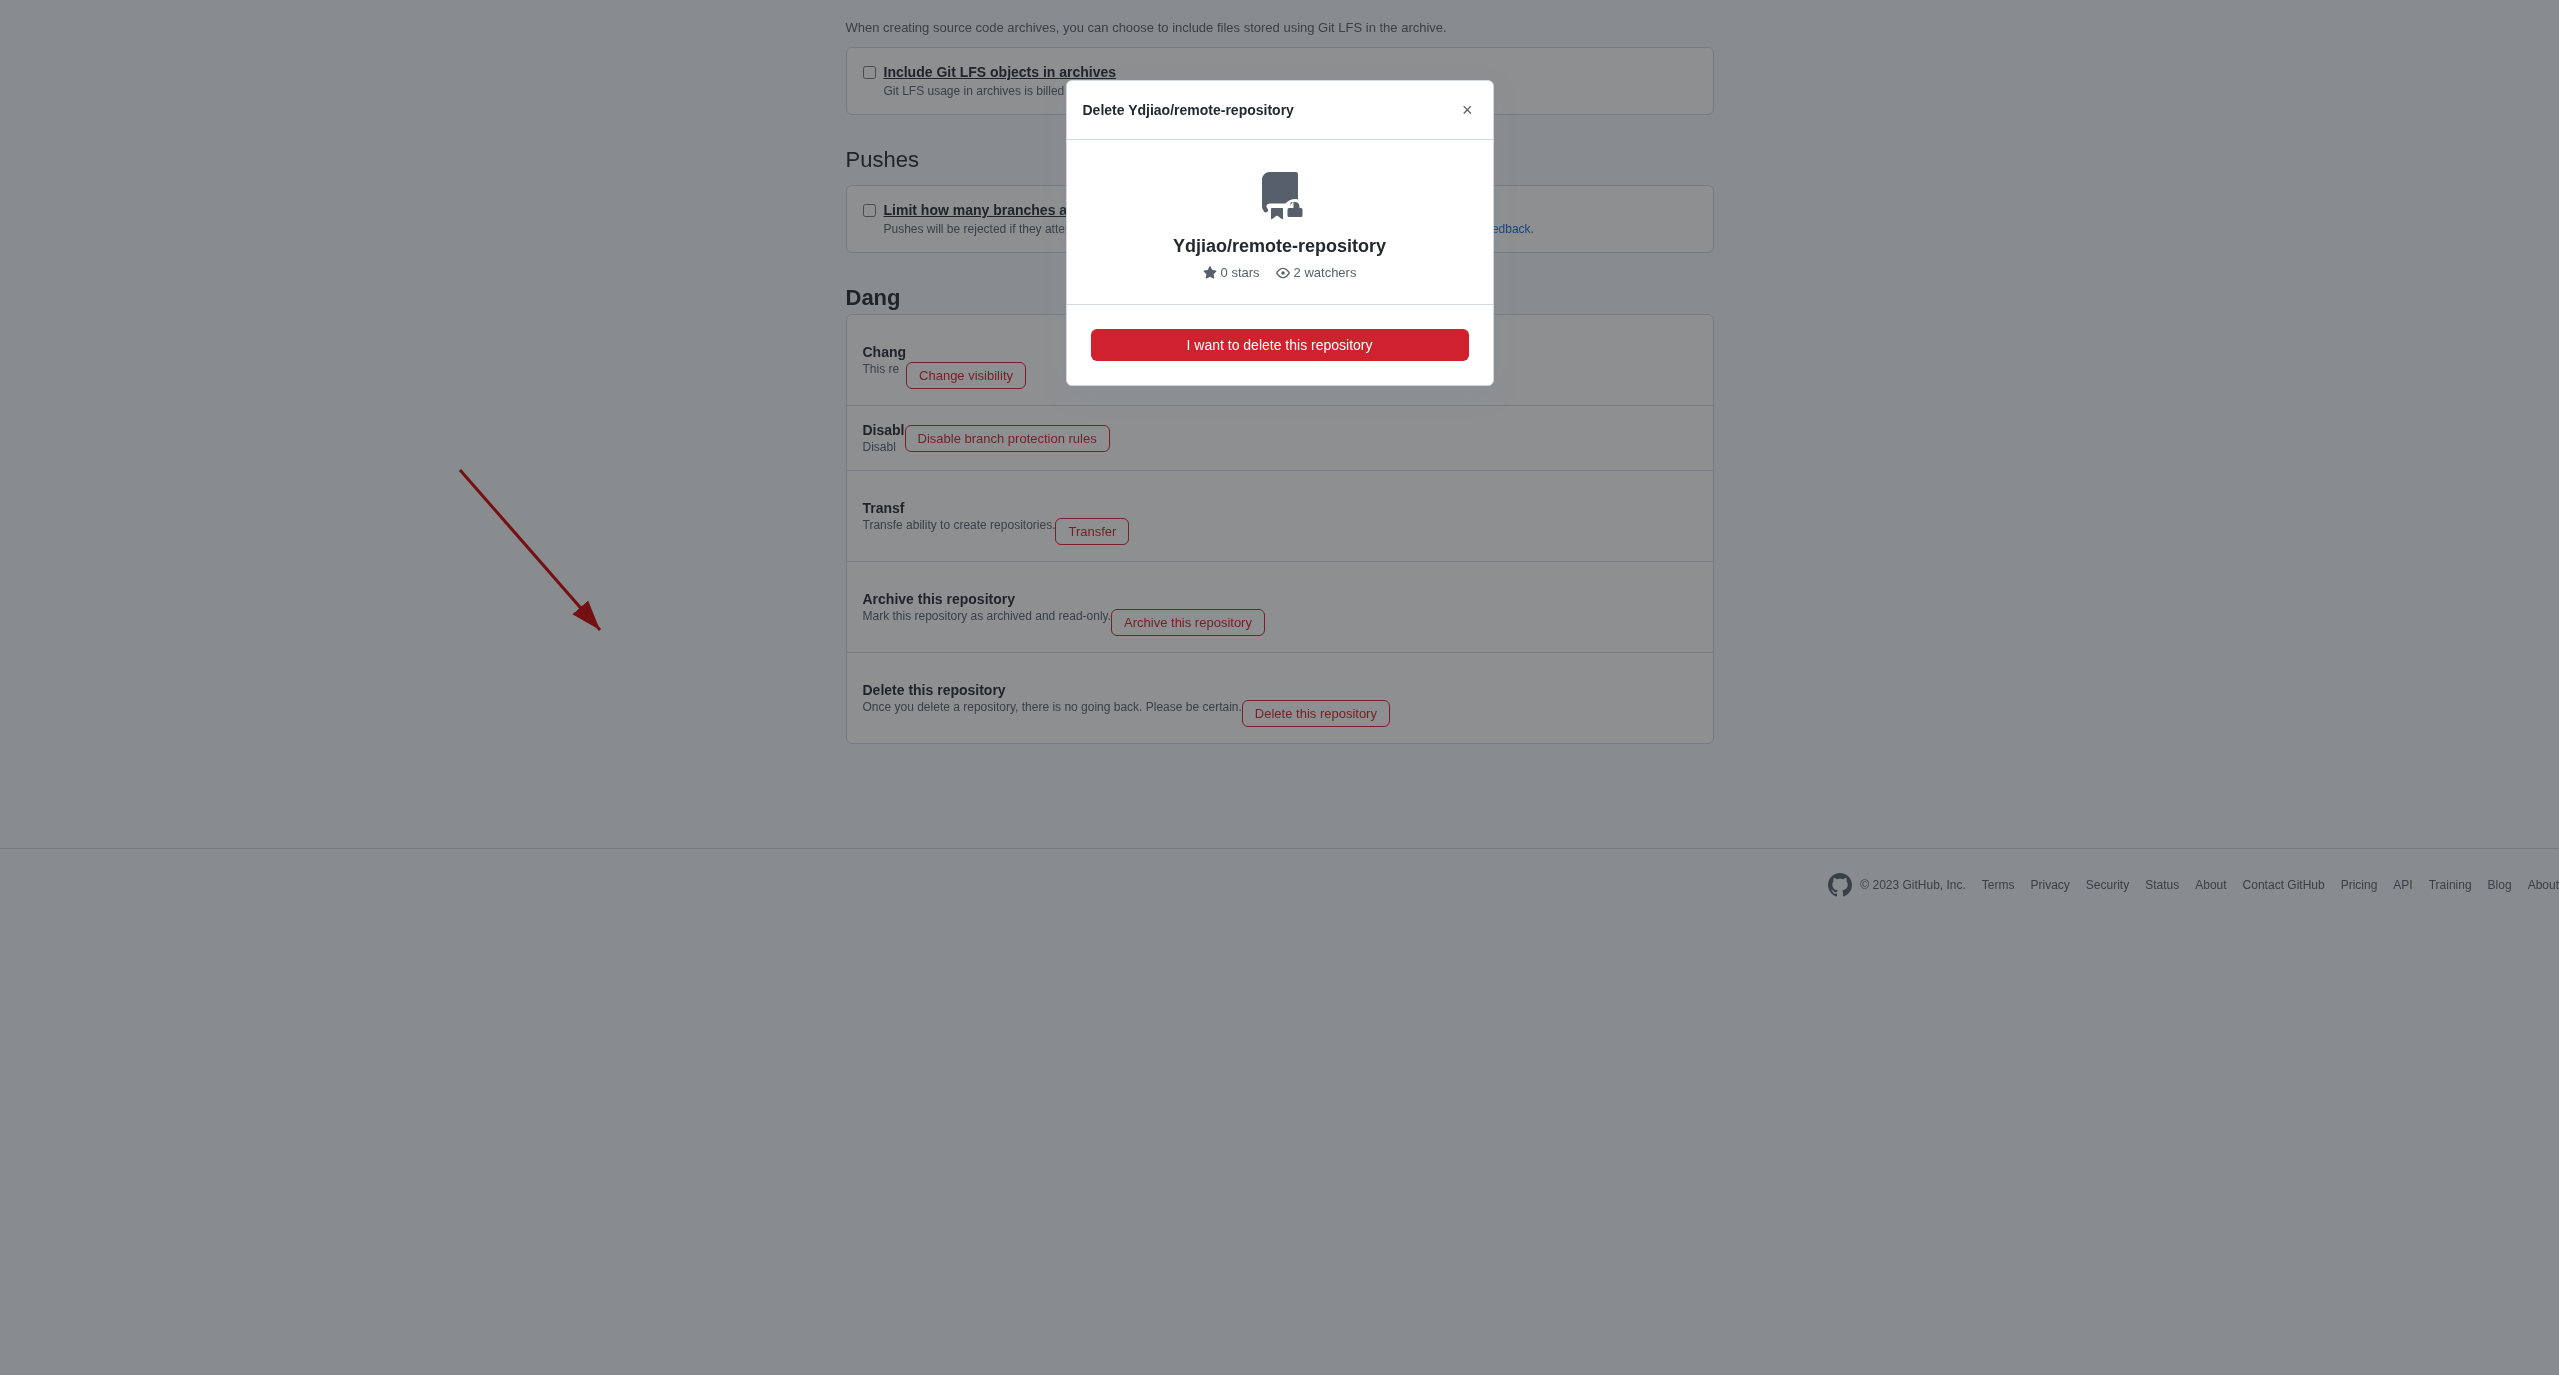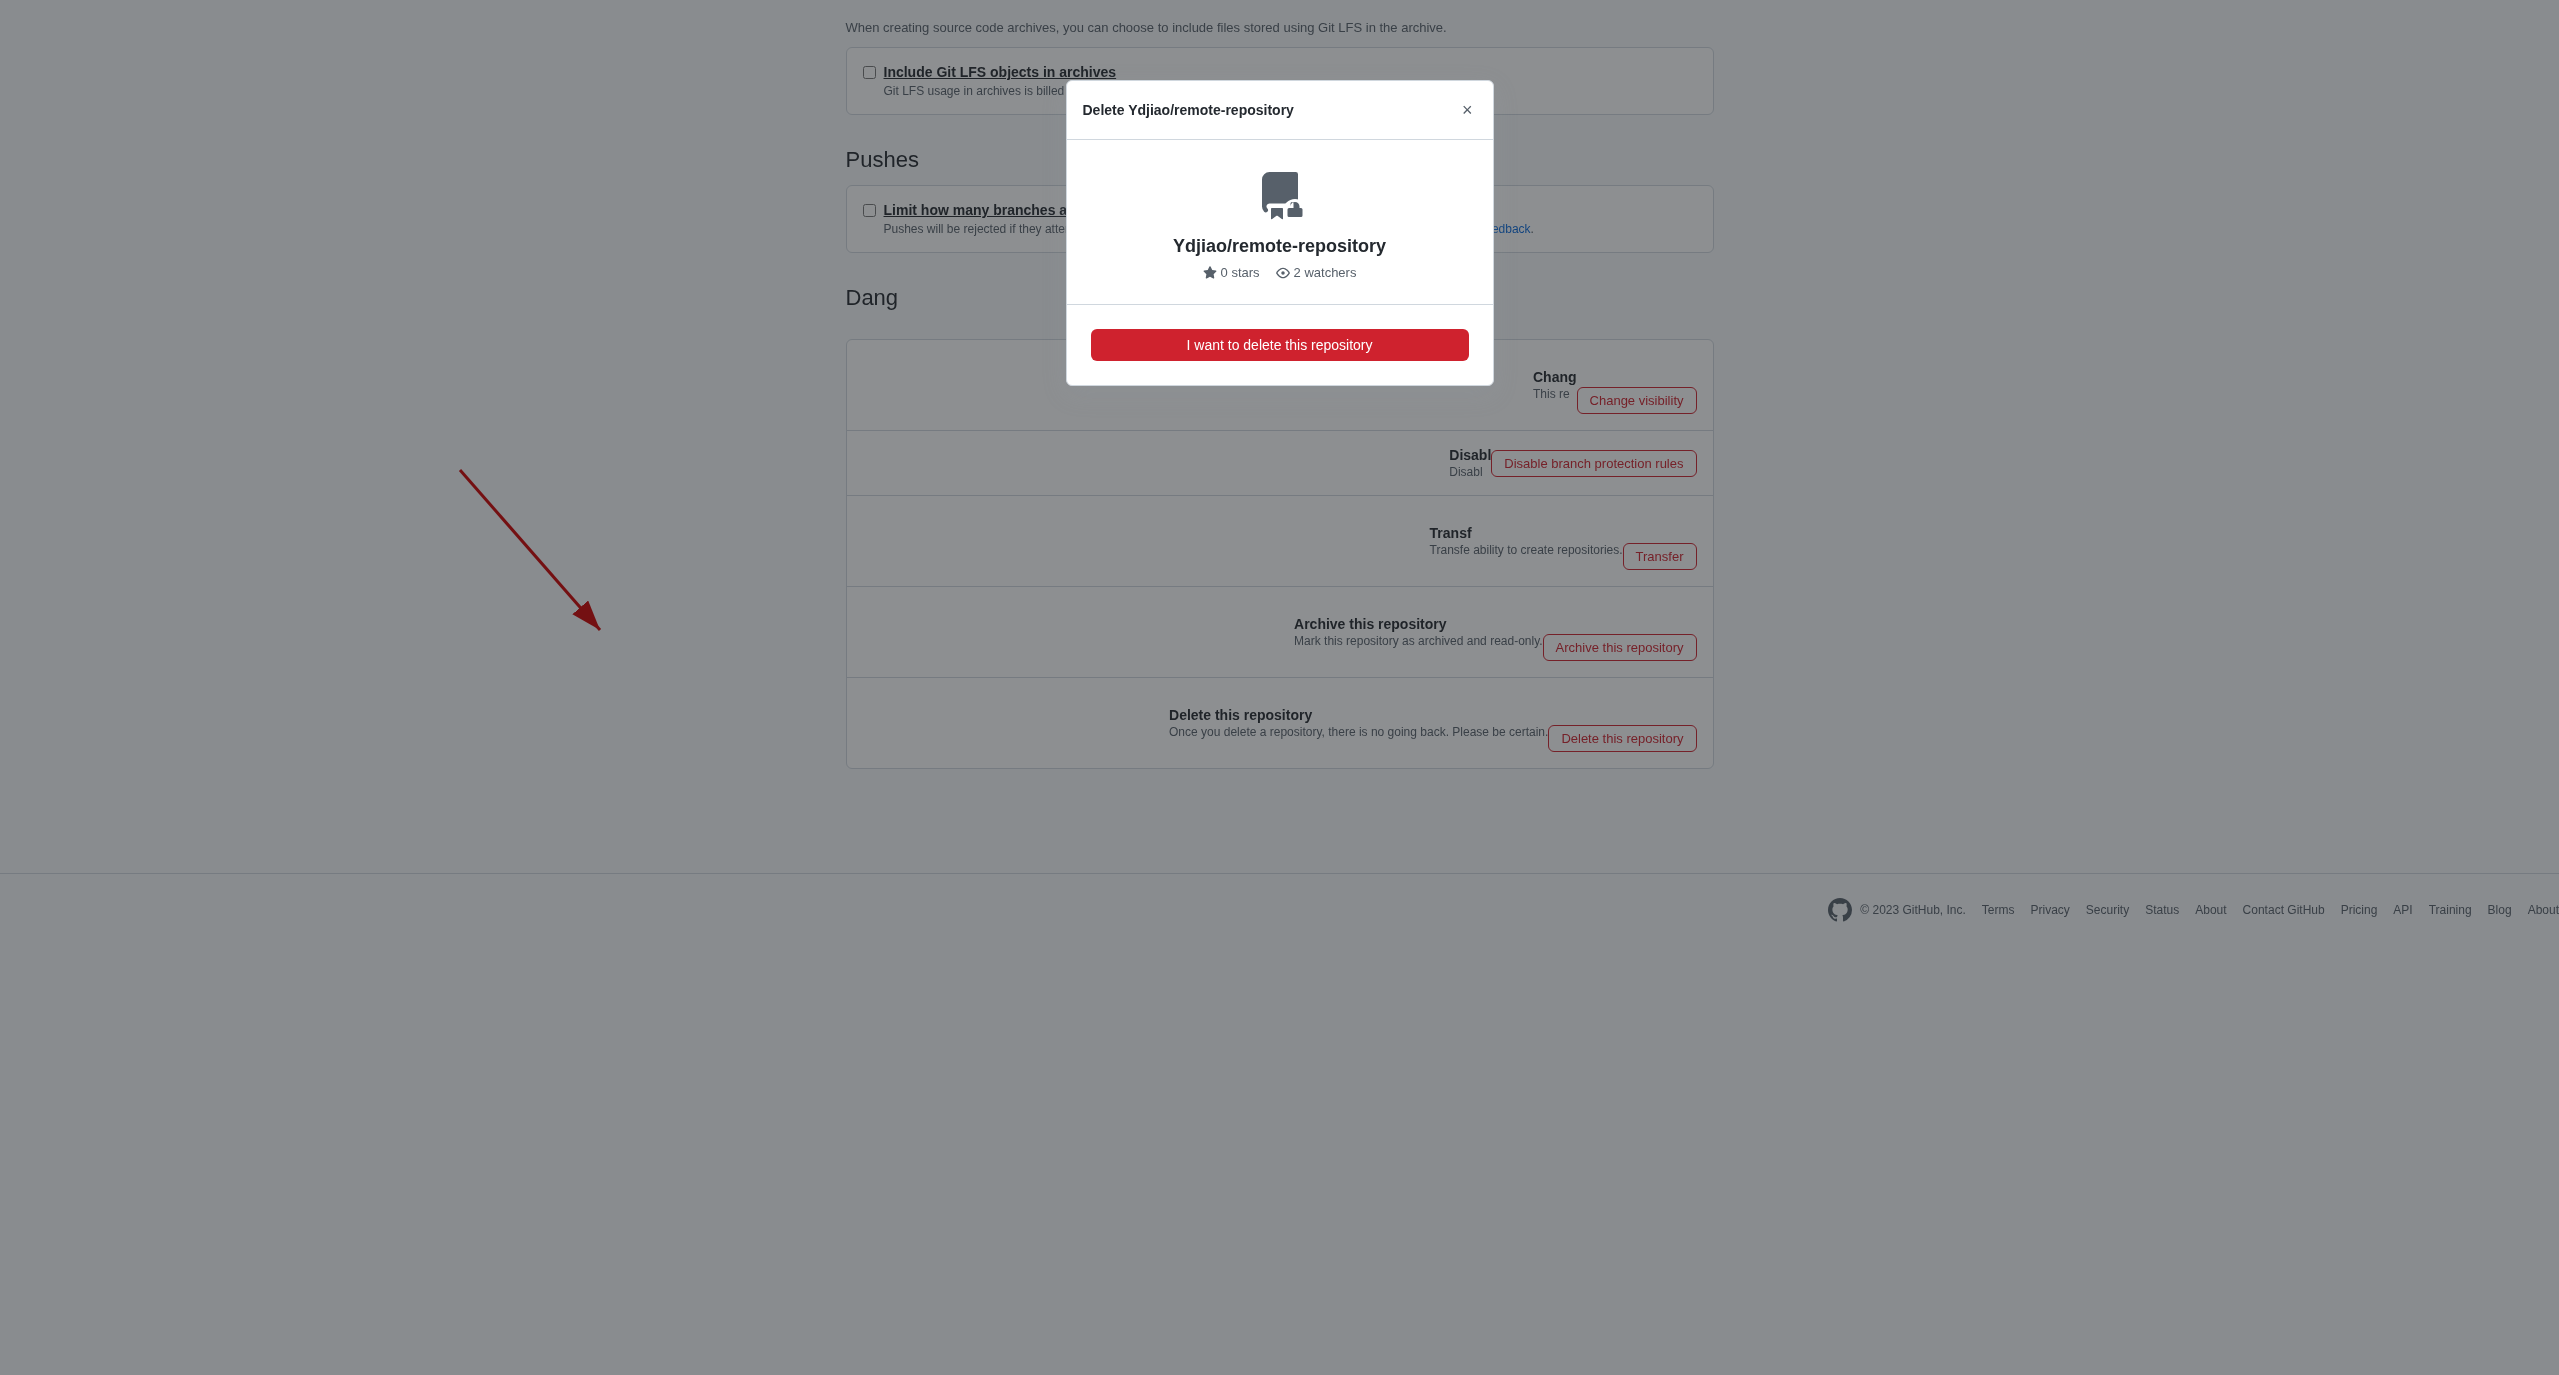--- a/index.html
+++ b/index.html
@@ -72,34 +72,34 @@
       border: 1px solid #0969da;
       border-radius: 20px;
       color: #0969da;
       margin-left: 6px;
       vertical-align: middle;
     }
 
     
     .danger-zone-title {
       font-size: 22px;
-      font-weight: 400;
-      margin-bottom: 28px;
+      font-weight: 700;
+      margin-bottom: 3px;
       color: #24292f;
     }
     .danger-zone {
       border: 1px solid #d0d7de;
       border-radius: 6px;
       overflow: hidden;
       background: #fff;
     }
     .danger-row {
       display: flex;
       align-items: center;
-      justify-content: flex-end;
+      justify-content: flex-start;
       padding: 16px 16px;
       border-bottom: 1px solid #d0d7de;
     }
     .danger-row:last-child {
       border-bottom: none;
     }
     .danger-row-info strong {
       font-size: 14px;
       font-weight: 600;
       color: #24292f;

